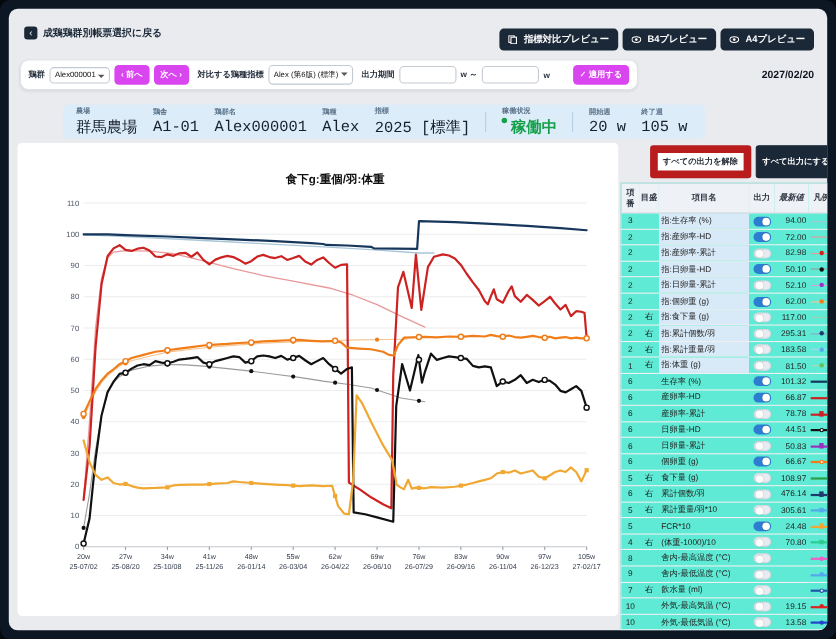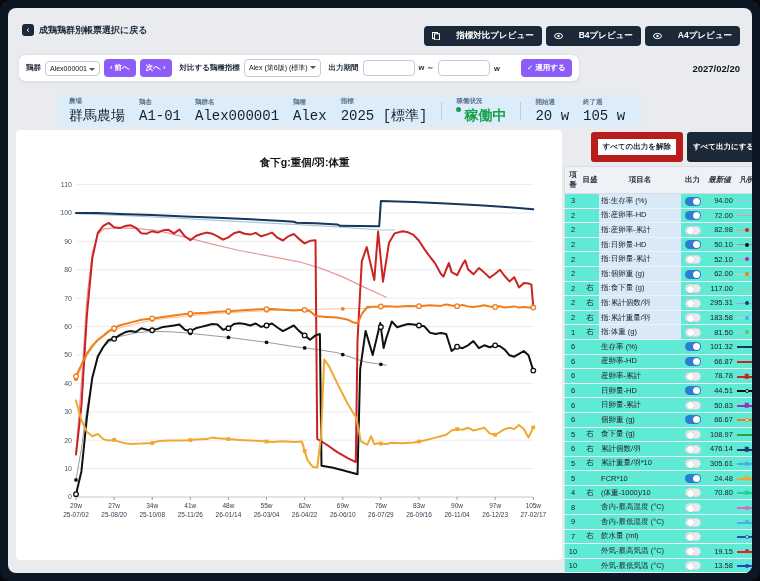--- a/index.html
+++ b/index.html
@@ -6,30 +6,30 @@
   body{width:760px;height:581px;font-family:"Liberation Sans","DejaVu Sans",sans-serif;background:#05080d;}
   .frame{position:absolute;top:0;left:0;width:760px;height:581px;background:#0d1724;border-radius:10px;box-sizing:border-box;padding:8px;}
   .page{position:relative;width:744px;height:565px;background:#e9ebee;border-radius:8px;overflow:hidden;}
 
   
   .topbar{position:absolute;top:10px;left:14px;right:12px;height:24px;display:flex;align-items:center;}
   .back-link{display:flex;align-items:center;gap:5px;cursor:pointer;}
   .back-ico{width:12px;height:12px;border-radius:3px;background:#1b2838;color:#fff;font-size:9px;line-height:12px;text-align:center;}
   .back-txt{font-size:9px;font-weight:bold;color:#1b2838;}
   .tb-spacer{flex:1;}
-  .btn-dark{display:inline-flex;align-items:center;gap:16px;background:#1b2838;color:#fff;border:none;border-radius:4px;font-size:8.5px;font-weight:bold;padding:4px 8px;margin-left:4px;cursor:pointer;font-family:inherit;margin-top:12px;}
+  .btn-dark{display:inline-flex;align-items:center;gap:6px;background:#1b2838;color:#fff;border:none;border-radius:4px;font-size:8.5px;font-weight:bold;padding:4px 8px;margin-left:4px;cursor:pointer;font-family:inherit;margin-top:12px;}
 
   
   .header{position:absolute;top:44px;left:10px;right:12px;height:32px;display:flex;align-items:center;}
   .page-title{font-size:17px;font-weight:bold;color:#10161f;margin:0 8px 0 0;letter-spacing:1px;white-space:nowrap;}
   .ctrl-panel{display:flex;align-items:center;gap:4px;background:#fff;border:1px solid #dfe3e8;border-radius:8px;padding:4px 7px;box-shadow:0 1px 2px rgba(0,0,0,.06);}
   .ctrl-label{font-size:7.5px;font-weight:bold;color:#1f2937;white-space:nowrap;}
   .select{position:relative;display:inline-flex;align-items:center;background:#fff;border:1px solid #c4cad1;border-radius:4px;font-size:7px;color:#111;padding:3px 12px 3px 4px;white-space:nowrap;cursor:pointer;}
   .select:after{content:"";position:absolute;right:4px;top:6px;border-left:3px solid transparent;border-right:3px solid transparent;border-top:3.5px solid #555;}
-  .btn-nav{background:#8b5cf6;color:#fff;border:none;border-radius:4px;font-size:7.5px;font-weight:bold;padding:4px 6px;cursor:pointer;font-family:inherit;white-space:nowrap;}
+  .btn-nav{background:#d946ef;color:#fff;border:none;border-radius:4px;font-size:7.5px;font-weight:bold;padding:4px 6px;cursor:pointer;font-family:inherit;white-space:nowrap;}
   .inp{width:44px;height:14px;border:1px solid #c4cad1;border-radius:4px;background:#fff;font-size:7.5px;padding:0 3px;font-family:inherit;}
   .unit{font-size:7.5px;color:#1f2937;font-weight:bold;white-space:nowrap;}
   .hdr-date{margin-left:auto;font-size:9.5px;color:#10161f;font-weight:bold;}
 
   
   .info-strip{position:absolute;top:87px;left:49px;width:584px;height:31px;background:#dcecf9;border-radius:6px;display:flex;align-items:center;padding:0 12px;gap:14px;box-sizing:border-box;}
   .if{display:flex;flex-direction:column;gap:1px;}
   .if .l{font-size:6.5px;font-weight:bold;color:#5b7389;}
   .if .v{font-size:14px;color:#16202b;white-space:nowrap;font-family:Liberation Mono, monospace;}
   .if .v.green{color:#17a04c;font-weight:bold;display:flex;align-items:flex-start;gap:3px;}

